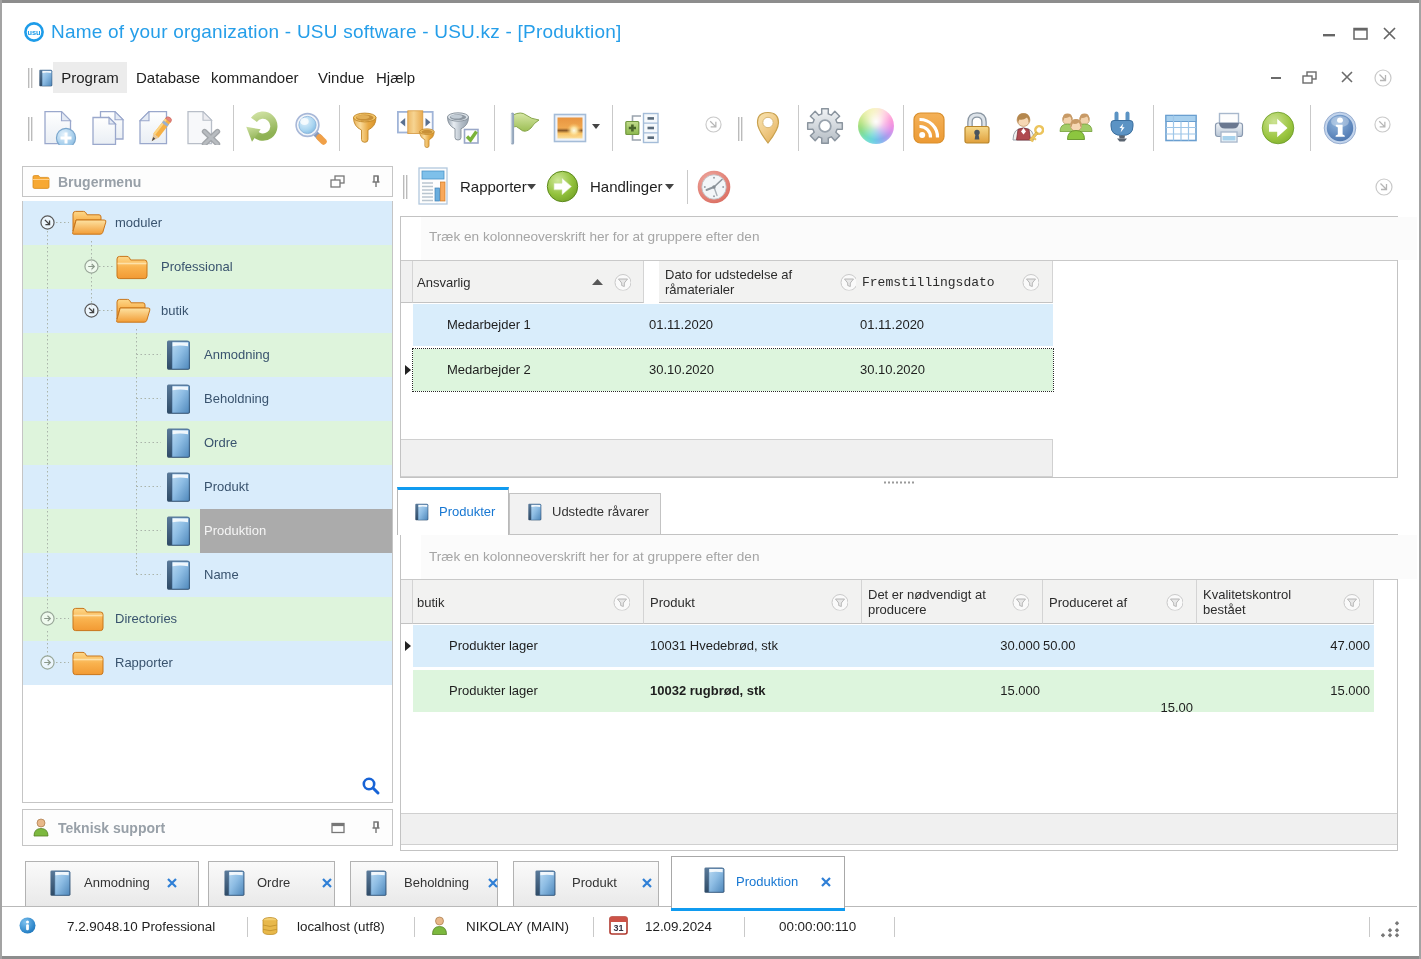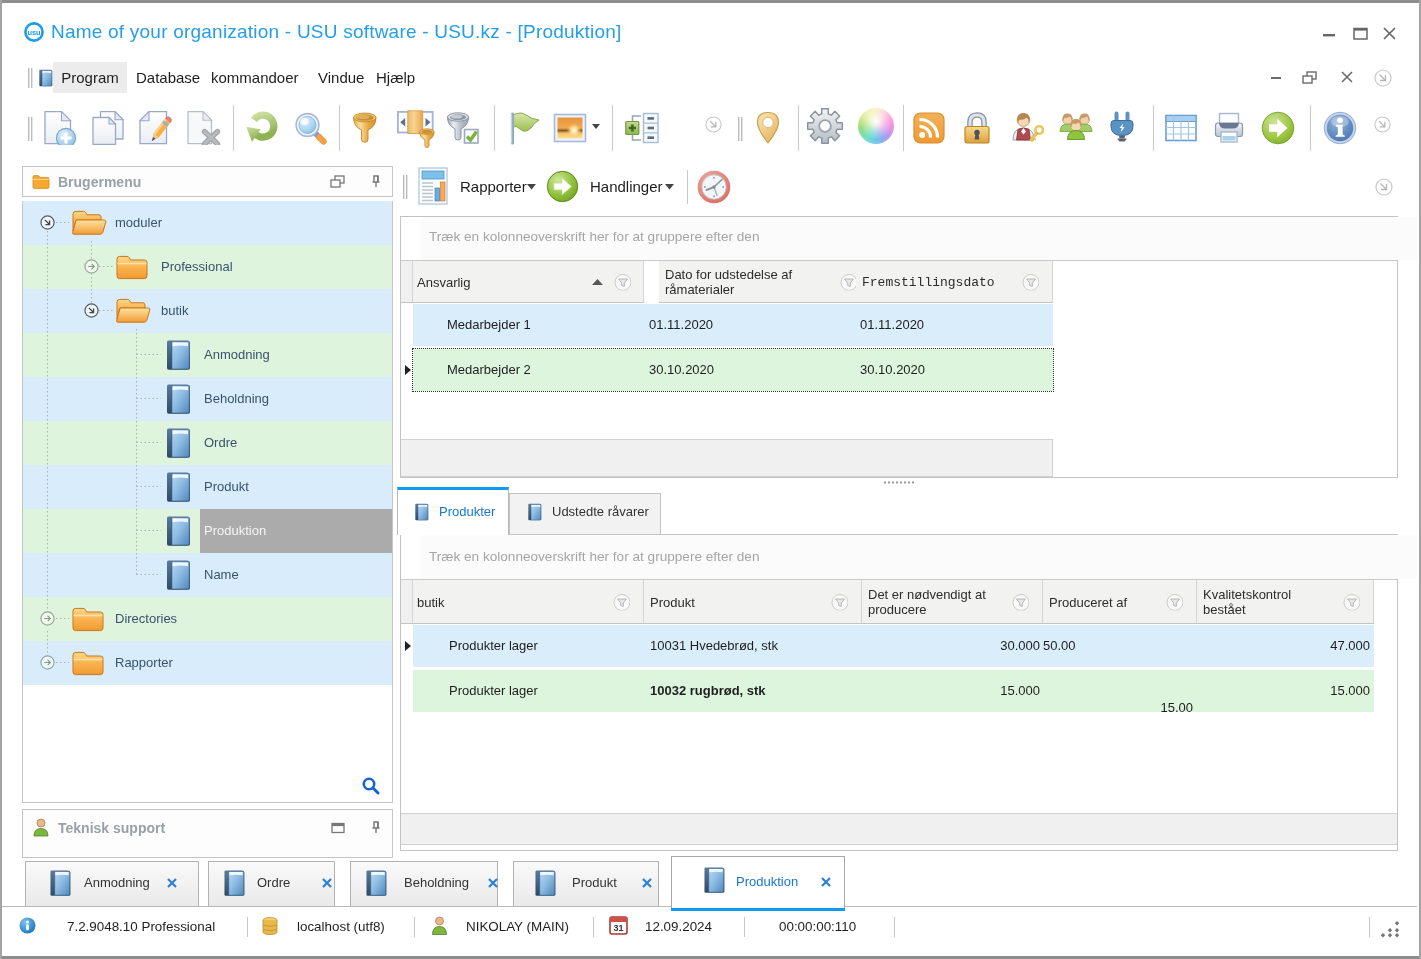--- a/index.html
+++ b/index.html
@@ -16,21 +16,21 @@
 #toolbar { position:absolute; left:0; top:97px; width:1417px; height:62px; background:#fff; }
 .tsep { position:absolute; top:8px; width:1px; height:46px; background:#c9c9c9; }
 .ticon { position:absolute; top:14px; width:34px; height:34px; }
 
 #lp-head { position:absolute; left:22px; top:166px; width:371px; height:31px; border:1px solid #c5c5c5; background:#fdfdfd; }
 #lp-tree { position:absolute; left:22px; top:201px; width:371px; height:602px; border:1px solid #c5c5c5; border-top:none; background:#fff; overflow:hidden; }
 .trow { position:absolute; left:0; width:369px; height:44px; }
 .trow.blue { background:#d9ecfb; }
 .trow.green { background:#def4dc; }
 .tlabel { position:absolute; top:0; height:44px; line-height:44px; font-size:13px; color:#39536e; }
-#lp-support { position:absolute; left:22px; top:809px; width:371px; height:49px; border:1px solid #c5c5c5; background:#fdfdfd; }
+#lp-support { position:absolute; left:22px; top:809px; width:371px; height:37px; border:1px solid #c5c5c5; background:#fdfdfd; }
 
 #toolbar2 { position:absolute; left:400px; top:160px; width:1000px; height:54px; background:#fff; }
 .t2label { position:absolute; top:0; height:54px; line-height:54px; font-size:15px; color:#1e1e1e; }
 
 .panel { position:absolute; left:400px; width:998px; border:1px solid #c3c3c3; background:#fff; }
 .groupbar { position:absolute; left:0; top:0; width:100%; height:43px; background:#fbfbfb; color:#a5a5a5; font-size:13.6px; line-height:40px; padding-left:8px;margin-left:20px; }
 .hdrrow { position:absolute; left:0; width:100%; border-top:1px solid #c9c9c9; }
 .hcell { position:absolute; top:0; height:100%; background:#f2f2f1; border-right:1px solid #d4d4d4; border-bottom:1px solid #c3c3c3; font-size:13px; color:#2c2c2c; }
 .hcell .ht { position:absolute; left:5px; top:50%; transform:translateY(-50%); line-height:15px; }
 .dcell { position:absolute; font-size:13px; color:#1e1e1e; line-height:42px; height:42px; white-space:nowrap; }

